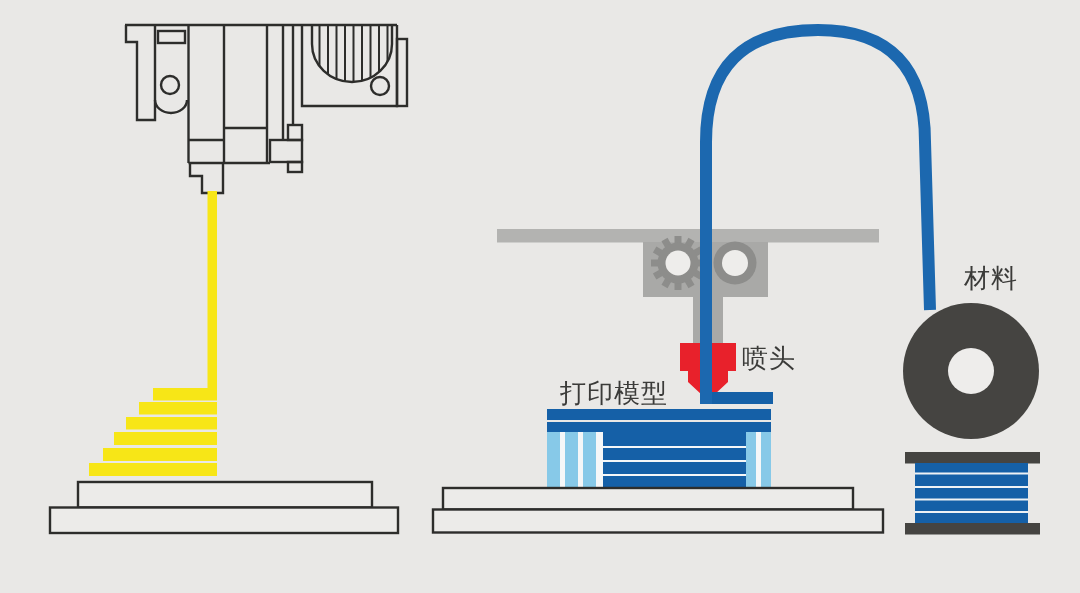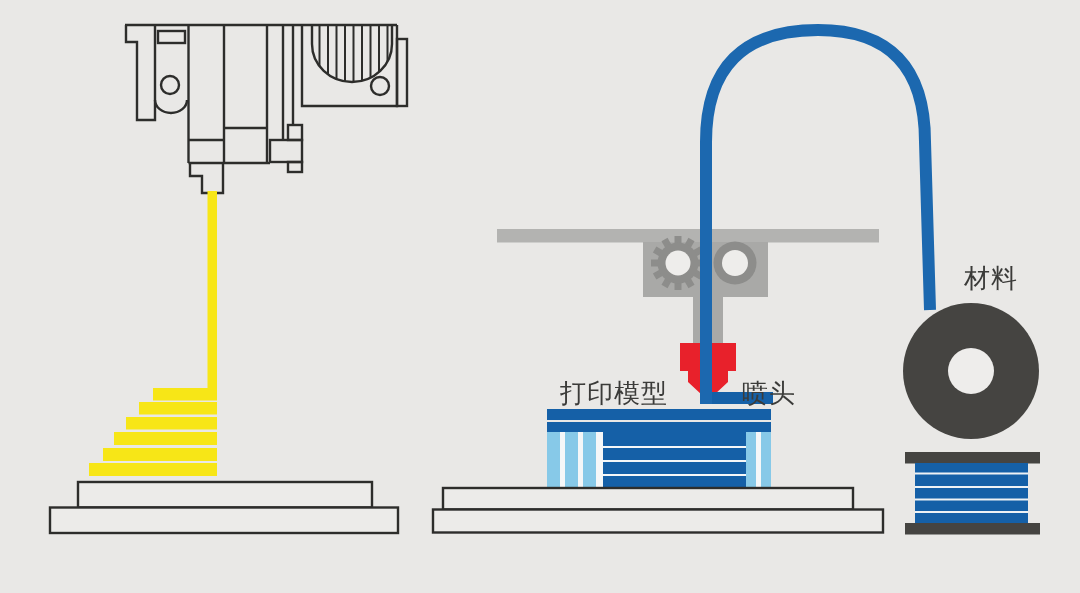--- a/index.html
+++ b/index.html
@@ -7,21 +7,21 @@
   #stage{
     position:relative;width:1080px;height:593px;overflow:hidden;
     background:#bef264;
   }
   #stage svg{position:absolute;left:0;top:0;}
   .label{
     position:absolute;color:#3b3b39;font-size:26px;line-height:1.1;
     letter-spacing:1px;white-space:nowrap;user-select:none;
   }
   .lbl-material{left:964px;top:264px;}
-  .lbl-nozzle{left:742px;top:344px;margin-top:35px;}
+  .lbl-nozzle{left:742px;top:344px;}
   .lbl-model{left:560px;top:379px;}
   .lbl-platform{left:594px;top:540px;}
 </style>
 </head>
 <body>
 
 <div id="stage">
 
 <svg width="1080" height="593" viewBox="0 0 1080 593">
   <defs>

